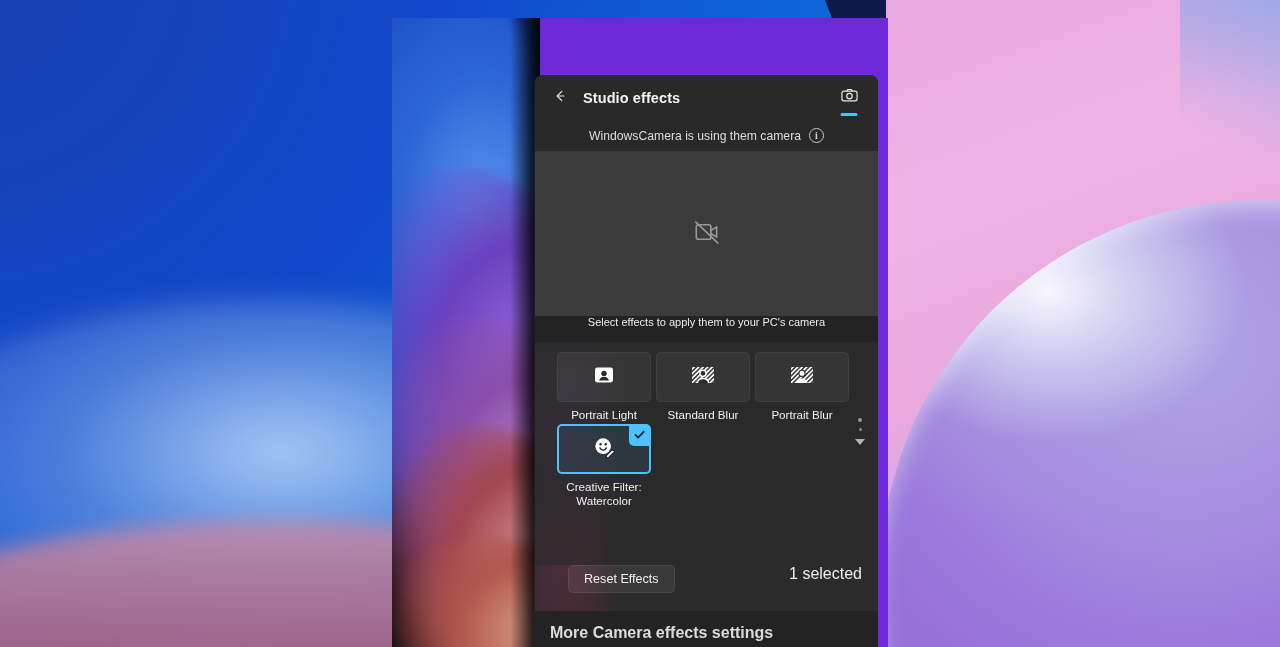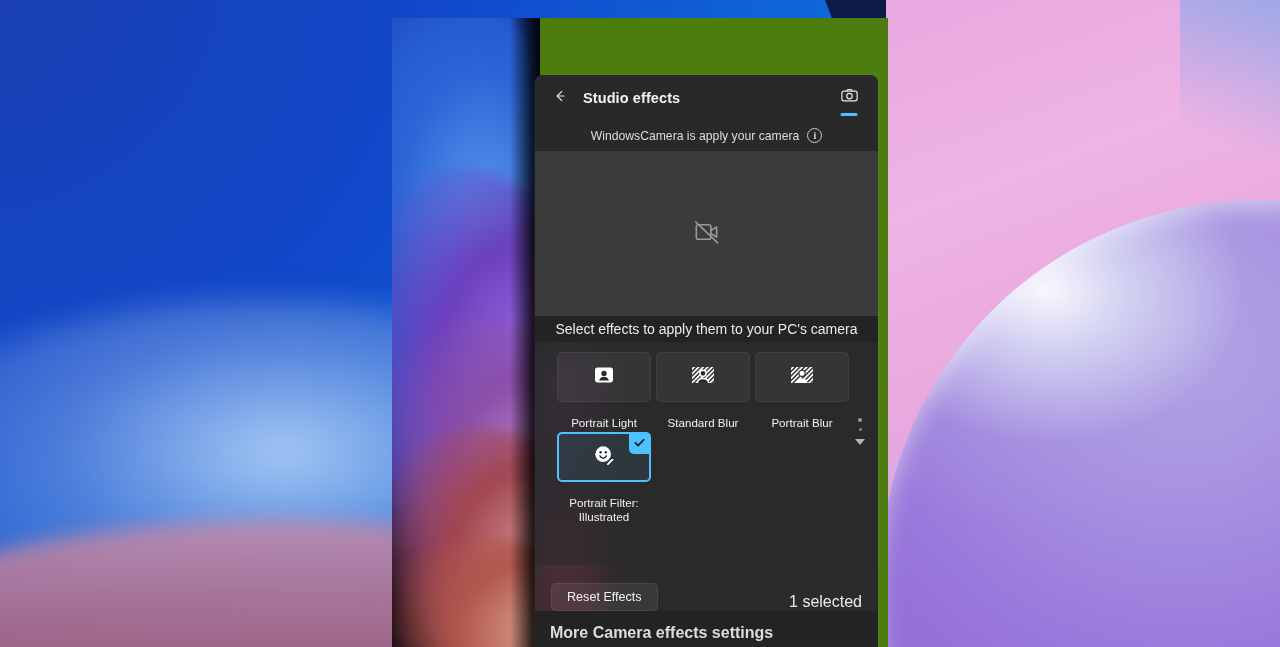--- a/index.html
+++ b/index.html
@@ -63,21 +63,21 @@
     position: absolute; left: 880px; top: 200px;
     width: 760px; height: 760px;
     border-radius: 50%;
     box-shadow: inset 0 10px 26px -4px rgba(255,255,255,.55);
   }
 
   
   #app-surface {
     position: absolute; left: 392px; top: 18px;
     width: 496px; height: 629px;
-    background: #4d7c0f;
+    background: #6d28d9;
     overflow: hidden;
   }
   
   .inner-wall {
     position: absolute; left: 0; top: 0;
     width: 148px; height: 629px;
     overflow: hidden;
     background: #07060f;
   }
   .rib {
@@ -183,23 +183,23 @@
     height: 165px;
     background: #3b3b3b;
     display: flex; align-items: center; justify-content: center;
     flex: 0 0 auto;
   }
 
   
   .select-banner {
     position: relative; z-index: 2;
     height: 26px;
-    display: flex; align-items: center; justify-content: center;
+    display: flex; justify-content: center;
     background: #232323;
-    font-size: 14px; color: #ebebeb;
+    font-size: 11px; color: #ebebeb;
     flex: 0 0 auto;
   }
 
   
   .grid-region {
     position: relative; z-index: 2;
     flex: 1 1 auto;
     background: rgba(43,43,43,.82);
     padding: 10px 10px 0 22px;
     display: flex;
@@ -227,21 +227,21 @@
     background: rgba(76,194,255,.09);
   }
   .tile-check {
     position: absolute; top: -1px; right: -1px;
     width: 21px; height: 21px;
     background: #4cc2ff;
     border-radius: 0 4px 0 5px;
     display: flex; align-items: center; justify-content: center;
   }
   .effect-label {
-    margin-top: 14px;
+    margin-top: 6px;
     font-size: 11.6px; line-height: 14px;
     color: #f0f0f0; text-align: center;
     padding: 0 1px;
   }
   
   .scroll-ind {
     width: 16px;
     display: flex; flex-direction: column; align-items: center;
     padding-top: 66px; gap: 6px;
     cursor: pointer;
@@ -252,22 +252,22 @@
     width: 0; height: 0; margin-top: 2px;
     border-left: 5px solid transparent;
     border-right: 5px solid transparent;
     border-top: 6px solid #b4b4b4;
   }
 
   
   .reset-row {
     position: relative; z-index: 2;
     height: 46px;
-    display: flex; align-items: flex-end;
-    padding: 0 16px 0 16px;
+    display: flex; align-items: flex-start;
+    padding: 0 16px 0 33px;
     background: rgba(43,43,43,.55);
     flex: 0 0 auto;
   }
   .reset-btn {
     padding: 6px 15px;
     font-size: 12.6px; color: #f0f0f0;
     background: rgba(255,255,255,.07);
     border: 1px solid rgba(255,255,255,.07);
     border-radius: 5px;
     cursor: pointer;
@@ -335,21 +335,21 @@
               <rect x="2" y="5.4" width="16" height="10.2" rx="2.1" stroke="#e9e9e9" stroke-width="1.25"></rect>
               <path d="M7 5.4l1.1-1.7h3.8L13 5.4" stroke="#e9e9e9" stroke-width="1.25" stroke-linejoin="round"></path>
               <circle cx="10" cy="10.6" r="2.9" stroke="#e9e9e9" stroke-width="1.25"></circle>
             </svg>
           </span>
           <div class="underline" style="background:#4cc2ff"></div>
         </div>
       </div>
 
       <div class="using-row">
-        <span class="using-text">WindowsCamera is apply your camera</span>
+        <span class="using-text">WindowsCamera is using them camera</span>
         <span class="info-icon">i</span>
       </div>
 
       <div class="preview">
         <span>
           <svg width="30" height="30" viewBox="0 0 28 28" fill="none">
             <path d="M4 9.2c0-1.1.9-2 2-2h9.6c1.1 0 2 .9 2 2v9.6c0 1.1-.9 2-2 2H6c-1.1 0-2-.9-2-2V9.2z" stroke="#9a9a9a" stroke-width="1.5" stroke-linejoin="round"></path>
             <path d="M17.6 12.6l5.4-3.4v9.6l-5.4-3.4" stroke="#9a9a9a" stroke-width="1.5" stroke-linejoin="round"></path>
             <path d="M3.6 4.8 24 24.2" stroke="#9a9a9a" stroke-width="1.5" stroke-linecap="round"></path>
           </svg>
@@ -412,21 +412,21 @@
       <circle cx="15.3" cy="10.6" r="1.25" fill="#26263a"></circle>
       <path d="M9.3 14.4c.9 1.7 2 2.5 3.3 2.5s2.4-.8 3.3-2.5" stroke="#26263a" stroke-width="1.5" stroke-linecap="round"></path>
       <path d="M16.4 21.9l5.9-5.9 2.2 2.2-5.9 5.9-3 .8z" fill="#ffffff" stroke="#26263a" stroke-width="1.1" stroke-linejoin="round"></path>
     </svg></span>
                 <div class="tile-check">
                   <span><svg width="13" height="13" viewBox="0 0 14 14" fill="none">
       <path d="M2.6 7.3l2.9 3 5.9-6.2" stroke="#0b2434" stroke-width="1.9" stroke-linecap="round" stroke-linejoin="round"></path>
     </svg></span>
                 </div>
               </div>
-              <div class="effect-label">Portrait Filter: Illustrated</div>
+              <div class="effect-label">Creative Filter: Watercolor</div>
             </div>
           </div>
         <div class="scroll-ind">
           <div class="sdot"></div>
           <div class="sdot small"></div>
           <div class="schev"></div>
         </div>
       </div>
 
       <div class="reset-row">

